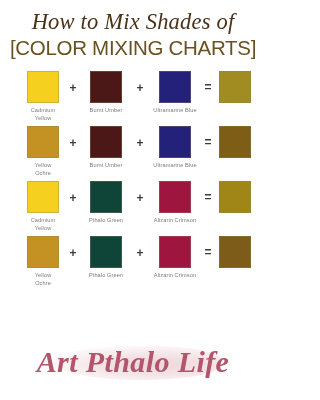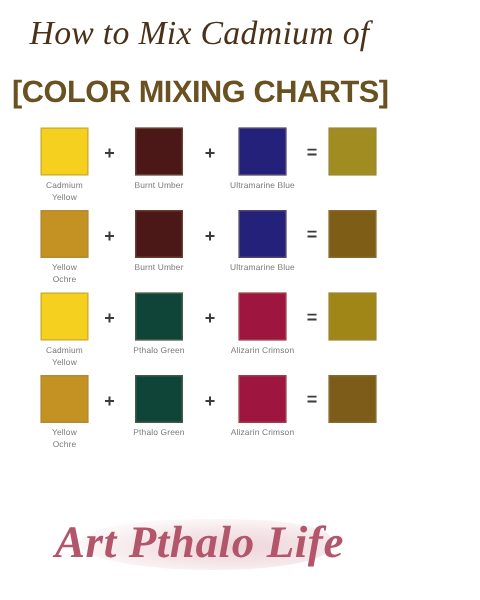--- a/index.html
+++ b/index.html
@@ -38,26 +38,26 @@
     font-size: 30px;
     line-height: 1.06;
     color: #c9a93c;
     letter-spacing: -0.3px;
     margin-top: 3px;
     white-space: nowrap;
   }
 
   .title-sub {
     font-family: "Liberation Sans", sans-serif;
-    font-weight: bold;
+    font-weight: normal;
     font-size: 20.5px;
     line-height: 1.08;
     color: #6a5121;
     letter-spacing: -0.3px;
-    margin-top: 16px;
+    margin-top: 2px;
     white-space: nowrap;
   }
 
   
   .charts {
     padding: 8px 0 0 0;
   }
 
   .mix-row {
     position: relative;
@@ -149,21 +149,21 @@
     line-height: 40px;
     color: #b4566b;
     letter-spacing: 0.4px;
     white-space: nowrap;
   }
 </style>
 </head>
 <body>
 
 <div class="header">
-  <div class="title-script" style="color: rgb(74, 49, 24);">How to Mix Cadmium of</div>
+  <div class="title-script" style="color: rgb(74, 49, 24);">How to Mix Shades of</div>
   <div class="title-sub" style="color: rgb(106, 81, 33);">[COLOR MIXING CHARTS]</div>
 </div>
 
 <div class="charts">
 
   <div class="mix-row">
     <div class="cell col-a">
       <div class="swatch" style="background: rgb(245, 208, 30);"></div>
       <div class="swatch-label">Cadmium
 Yellow</div>

